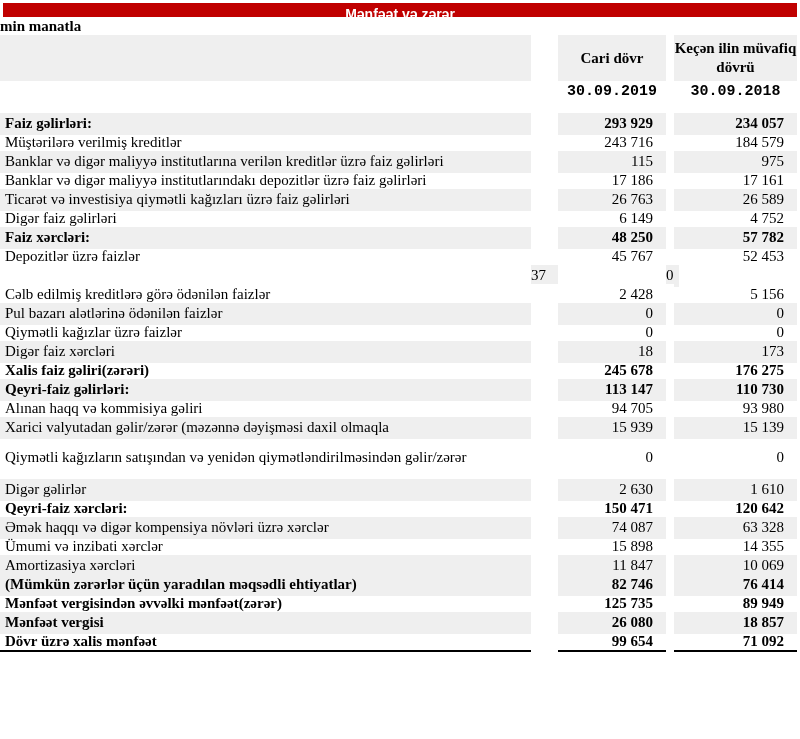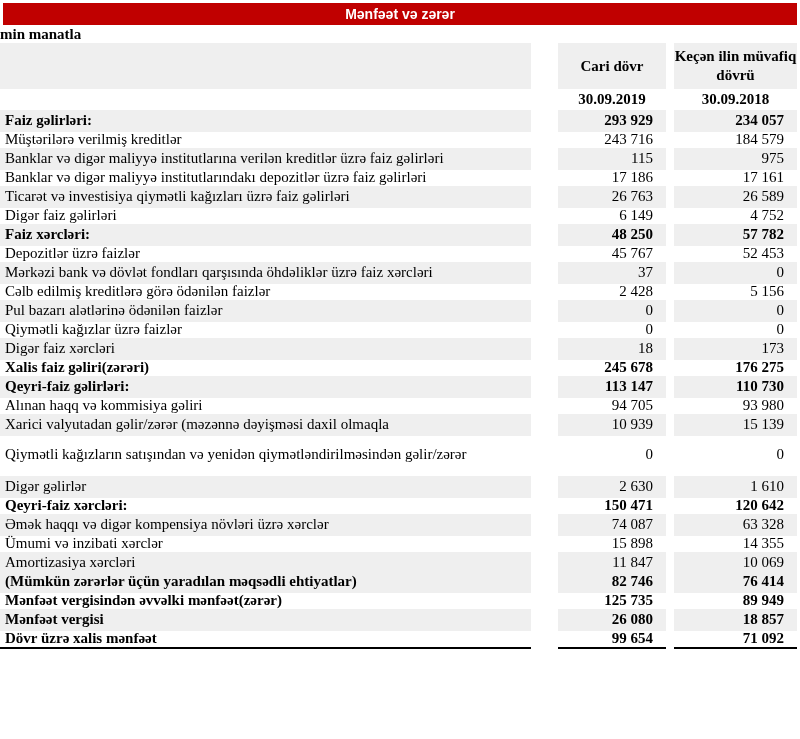--- a/index.html
+++ b/index.html
@@ -17,21 +17,21 @@
   .page {
     position: relative;
     width: 800px;
     height: 739px;
     background: #ffffff;
     overflow: hidden;
     padding-top: 3px;
   }
   .title-bar {
     margin: 0 3px;
-    height: 22px;
+    height: 14px;
     background: var(--accent-red);
     color: #ffffff;
     font-family: "Liberation Sans", sans-serif;
     font-weight: 700;
     font-size: 14px;
     line-height: 22px;
     text-align: center;
   }
   .unit-note {
     height: 18px;
@@ -50,21 +50,21 @@
   .header-row .cell {
     background: var(--row-shade);
     display: flex;
     align-items: center;
     justify-content: center;
     text-align: center;
     font-weight: 700;
     font-size: 15px;
     line-height: 19px;
   }
-  .dates-row { height: 21px; }
+  .dates-row { height: 32px; font-family: Liberation Mono, monospace; }
   .dates-row .cell {
     text-align: center;
     font-weight: 700;
     font-size: 15px;
     line-height: 21px;
   }
   .data-row { height: 19px; }
   .data-row.tall { height: 43px; }
   .data-row .cell {
     font-size: 15px;
@@ -170,21 +170,20 @@
 
   <div class="grid data-row">
     <div class="cell label-cell">Depozitlər üzrə faizlər</div>
     <div class="spacer"></div>
     <div class="cell num-cell">45 767</div>
     <div class="spacer"></div>
     <div class="cell num-cell">52 453</div>
   </div>
 
   <div class="grid data-row shaded">
-    <div class="cell label-cell">Mərkəzi bank və dövlət fondları qarşısında öhdəliklər üzrə faiz xərcləri</div>
     <div class="spacer"></div>
     <div class="cell num-cell">37</div>
     <div class="spacer"></div>
     <div class="cell num-cell">0</div>
   </div>
 
   <div class="grid data-row">
     <div class="cell label-cell">Cəlb edilmiş kreditlərə görə ödənilən faizlər</div>
     <div class="spacer"></div>
     <div class="cell num-cell">2 428</div>
@@ -236,21 +235,21 @@
     <div class="cell label-cell">Alınan haqq və kommisiya gəliri</div>
     <div class="spacer"></div>
     <div class="cell num-cell">94 705</div>
     <div class="spacer"></div>
     <div class="cell num-cell">93 980</div>
   </div>
 
   <div class="grid data-row shaded">
     <div class="cell label-cell">Xarici valyutadan gəlir/zərər (məzənnə dəyişməsi daxil olmaqla</div>
     <div class="spacer"></div>
-    <div class="cell num-cell">10 939</div>
+    <div class="cell num-cell">15 939</div>
     <div class="spacer"></div>
     <div class="cell num-cell">15 139</div>
   </div>
 
   <div class="grid data-row tall">
     <div class="cell label-cell">Qiymətli kağızların satışından və yenidən qiymətləndirilməsindən gəlir/zərər</div>
     <div class="spacer"></div>
     <div class="cell num-cell">0</div>
     <div class="spacer"></div>
     <div class="cell num-cell">0</div>

